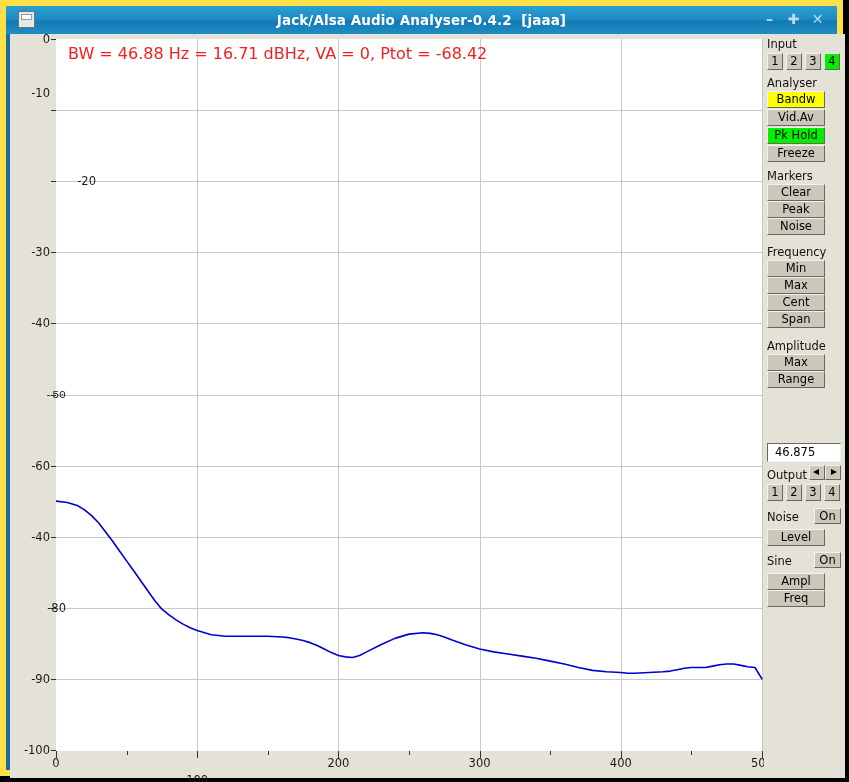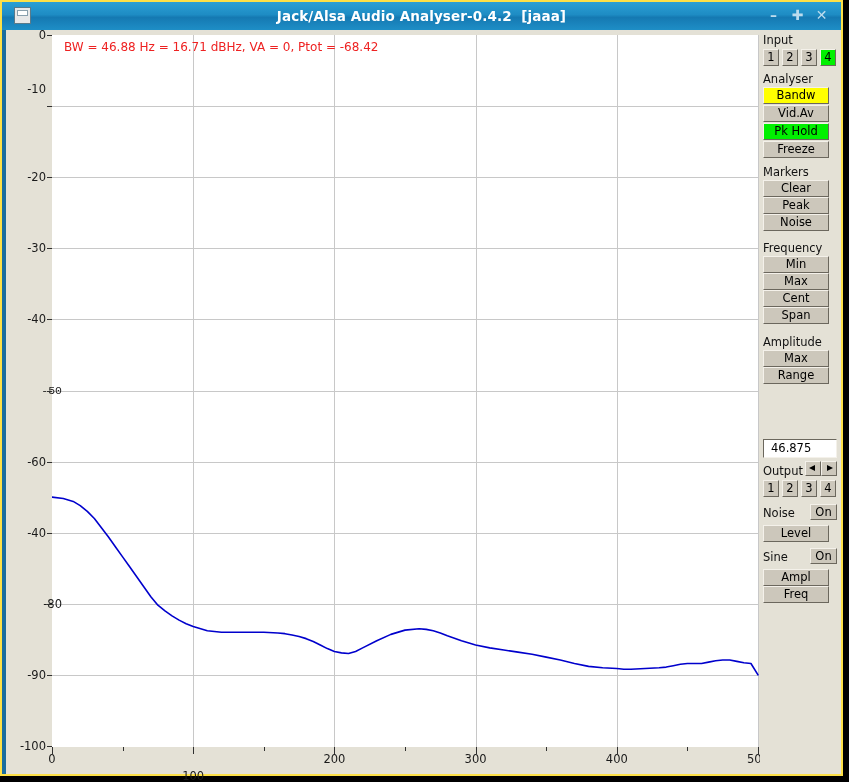--- a/index.html
+++ b/index.html
@@ -14,21 +14,21 @@
     font-family: "DejaVu Sans", "Liberation Sans", sans-serif;
   }
 
   
   #window {
     position: absolute;
     left: 0; top: 0;
     width: 843px;
     height: 776px;
     background: #1a6d9e;
-    border: 2px solid #fde047;
+    border: 6px solid #fde047;
     box-sizing: border-box;
   }
 
   
   #titlebar {
     position: absolute;
     left: 0; top: 0;
     width: 100%;
     height: 28px;
     background: linear-gradient(to bottom, #2b9fd4 0%, #1e8cc4 45%, #1579b2 55%, #1e8ec6 100%);
@@ -101,21 +101,21 @@
     height: 712px;
     background: #ffffff;
     overflow: hidden;
   }
   #plot-svg { display: block; }
 
   #status-line {
     position: absolute;
     left: 58px; top: 10px;
     color: #ee2222;
-    font-size: 12px;
+    font-size: 16px;
     white-space: pre;
     z-index: 5;
   }
   .ylab {
     position: absolute;
     width: 40px;
     text-align: right;
     font-size: 11.5px;
     color: #1a1a1a;
     white-space: pre;
@@ -165,21 +165,21 @@
     border: 1px solid;
     border-color: #f4f1ea #6b675d #6b675d #f4f1ea;
     box-sizing: border-box;
     text-align: center;
     color: #000000;
     font-size: 11.5px;
     cursor: pointer;
     white-space: pre;
     overflow: hidden;
   }
-  .btn.wide { left: 3px; width: 66px; height: 17px; line-height: 15px; }
+  .btn.wide { left: 3px; width: 58px; height: 17px; line-height: 15px; }
   .btn.num  { width: 16px; height: 17px; line-height: 15px; }
   .btn.small{ width: 27px; height: 16px; line-height: 14px; }
   .btn.yellow { background: #ffff00; }
   .btn.green  { background: #00f000; }
 
   #value-box {
     position: absolute;
     left: 3px; top: 409px;
     width: 74px; height: 19px;
     background: #ffffff;
@@ -248,21 +248,21 @@
             <line x1="706.5" y1="0" x2="706.5" y2="712" stroke="#c8c8c8" stroke-width="1"></line>
             <polyline points="0.00,462.15 11.30,463.57 21.18,466.42 28.24,470.68 35.30,476.37 42.36,483.48 49.42,492.72 56.48,501.97 63.54,511.92 70.60,521.87 77.66,531.83 84.72,541.78 91.78,551.74 98.84,561.69 105.90,570.22 112.96,575.91 120.02,580.89 127.08,585.15 134.14,588.71 141.20,591.55 155.32,595.82 169.44,597.24 183.56,597.24 197.68,597.24 211.80,597.24 225.92,597.95 232.98,598.66 240.04,600.08 247.10,601.51 254.16,603.64 261.22,606.48 268.28,610.04 275.34,613.59 282.40,616.44 289.46,617.86 296.52,618.57 303.58,616.44 310.64,612.88 324.76,605.77 338.88,599.37 353.00,595.11 367.12,593.68 374.18,594.40 381.24,595.82 388.30,597.95 395.36,600.79 409.48,605.77 423.60,610.04 437.72,612.88 451.84,615.01 465.96,617.15 480.08,619.28 494.20,622.13 508.32,624.97 522.44,628.52 536.56,631.37 550.68,632.79 564.80,633.50 571.86,634.21 578.92,634.21 593.04,633.50 607.16,632.79 614.22,632.08 621.28,630.66 628.34,629.24 635.40,628.52 642.46,628.52 649.52,628.52 656.58,627.10 663.64,625.68 670.70,624.97 677.76,624.97 684.82,626.39 691.88,627.81 698.94,628.52 706.00,639.90" fill="none" stroke="#0000cc" stroke-width="1.6" stroke-linejoin="round" stroke-linecap="round"></polyline>
           </svg>
       </div>
       <div id="status-line">BW = 46.88 Hz = 16.71 dBHz, VA = 0, Ptot = -68.42</div>
       <div id="axis-labels">
           <div class="ylab" style="left: 0px; top: -2px;">0</div>
           <div class="ytic" style="top: 5px;"></div>
           <div class="ylab" style="left: 0px; top: 52px;">-10</div>
           <div class="ytic" style="top: 76px;"></div>
-          <div class="ylab" style="left: 0px; top: 140.2px;">-20</div>
+          <div class="ylab" style="left: 0px; top: 140.2px; padding-left: 46px;">-20</div>
           <div class="ytic" style="top: 147px;"></div>
           <div class="ylab" style="left: 0px; top: 211.3px;">-30</div>
           <div class="ytic" style="top: 218px;"></div>
           <div class="ylab" style="left: 0px; top: 282.4px;">-40</div>
           <div class="ytic" style="top: 289px;"></div>
           <div class="ylab" style="left: 16px; top: 353.5px; font-family: Liberation Mono, monospace;">-50</div>
           <div class="ytic" style="top: 361px;"></div>
           <div class="ylab" style="left: 0px; top: 424.6px;">-60</div>
           <div class="ytic" style="top: 432px;"></div>
           <div class="ylab" style="left: 0px; top: 495.7px;">-40</div>

